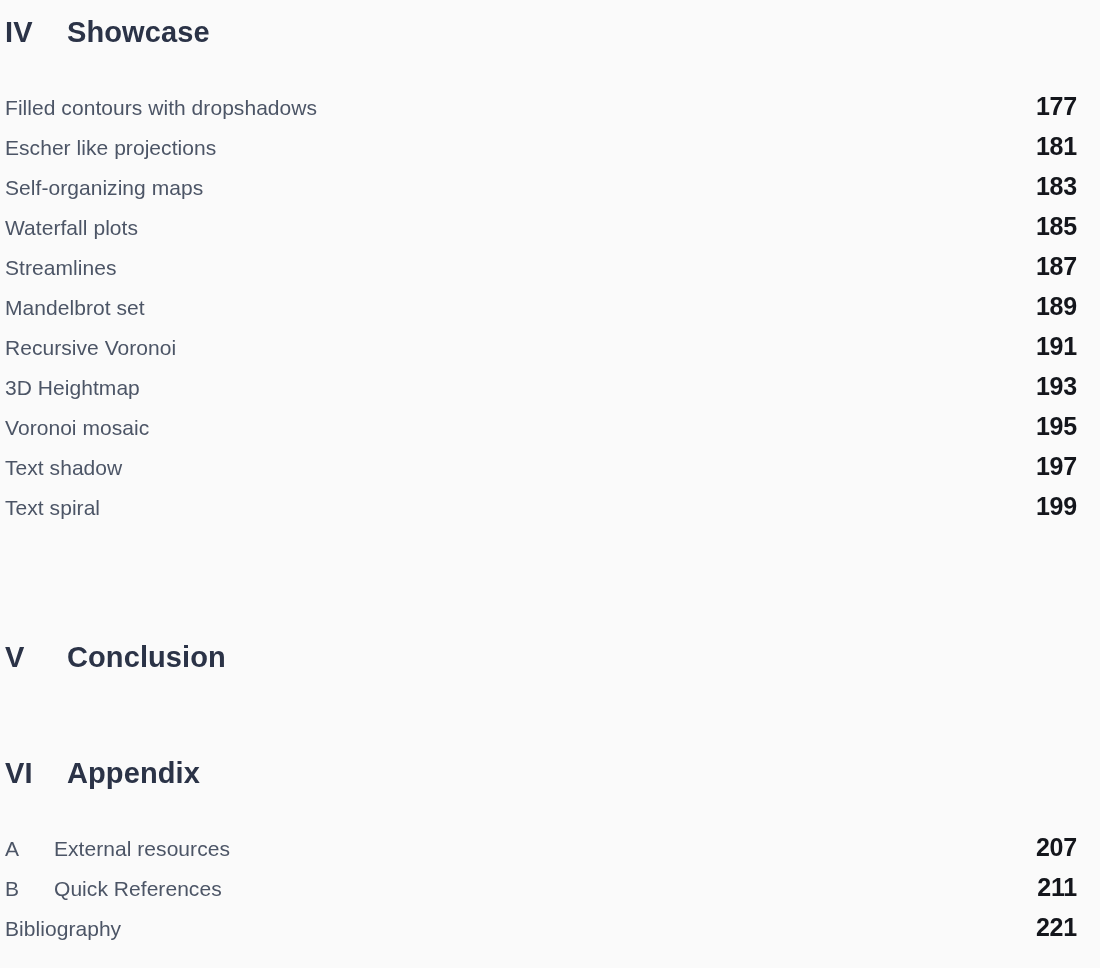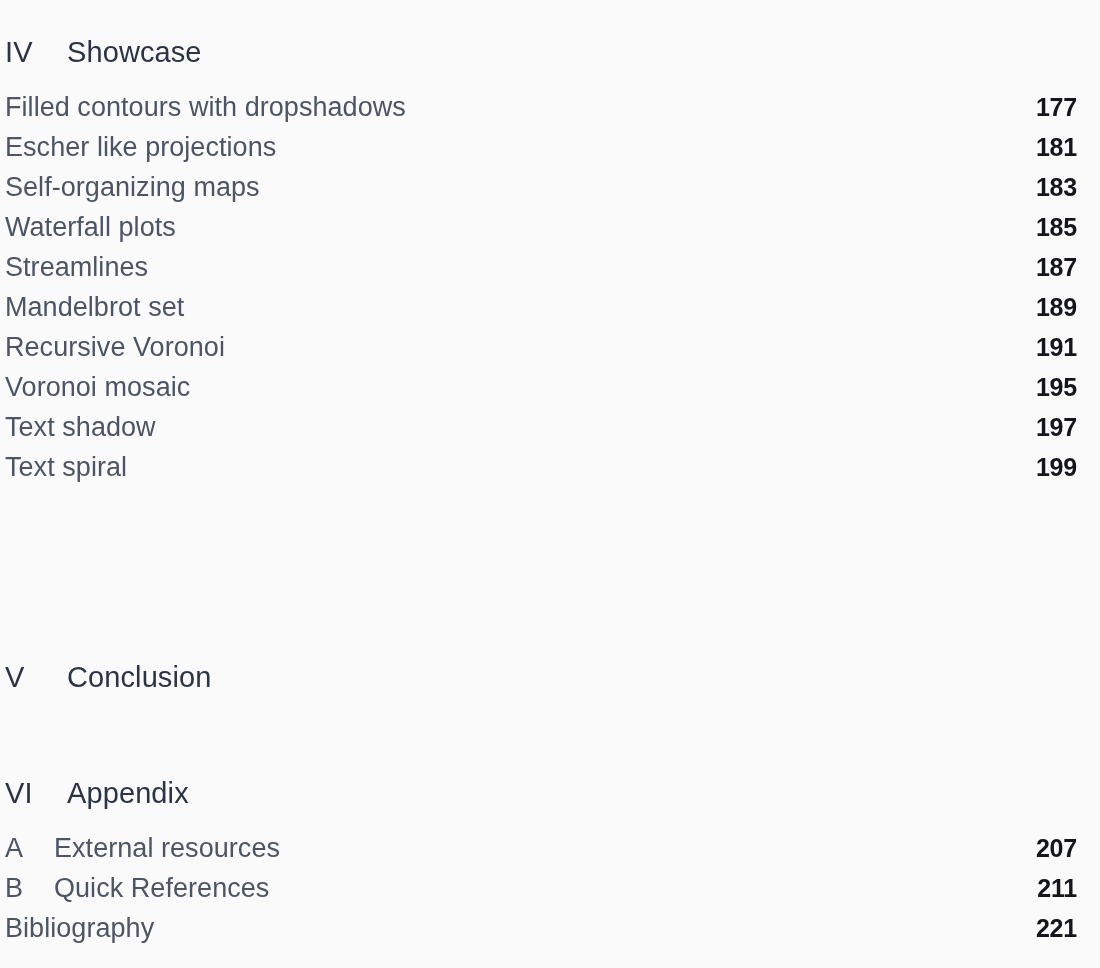--- a/index.html
+++ b/index.html
@@ -22,24 +22,23 @@
     height: 968px;
     box-sizing: border-box;
   }
 
   
   .part-heading {
     display: flex;
     align-items: baseline;
     color: #2b3347;
     font-size: 29px;
-    font-weight: 400;
+    font-weight: 700;
     letter-spacing: 0.1px;
     white-space: nowrap;
-    margin-top: 20px;
   }
   .part-num {
     display: inline-block;
     width: 62px;
     flex: 0 0 62px;
     text-align: left;
   }
   .part-title {
     display: inline-block;
     text-align: right;
@@ -49,21 +48,21 @@
   .toc-row {
     display: flex;
     align-items: baseline;
     justify-content: space-between;
     white-space: nowrap;
   }
   .entry-left {
     display: flex;
     align-items: baseline;
     color: #4c5566;
-    font-size: 27px;
+    font-size: 21px;
     font-weight: 400;
     letter-spacing: 0.05px;
   }
   .entry-label {
     display: inline-block;
   }
   .entry-prefix {
     display: inline-block;
     width: 49px;
     flex: 0 0 49px;
@@ -153,20 +152,26 @@
       <span class="page-num">189</span>
     </div>
 
     <div class="toc-row">
       <span class="entry-left">
         <span class="entry-label">Recursive Voronoi</span>
       </span>
       <span class="page-num">191</span>
     </div>
 
+    <div class="toc-row">
+      <span class="entry-left">
+        <span class="entry-label">3D Heightmap</span>
+      </span>
+      <span class="page-num">193</span>
+    </div>
 
     <div class="toc-row">
       <span class="entry-left">
         <span class="entry-label">Voronoi mosaic</span>
       </span>
       <span class="page-num">195</span>
     </div>
 
     <div class="toc-row">
       <span class="entry-left">

